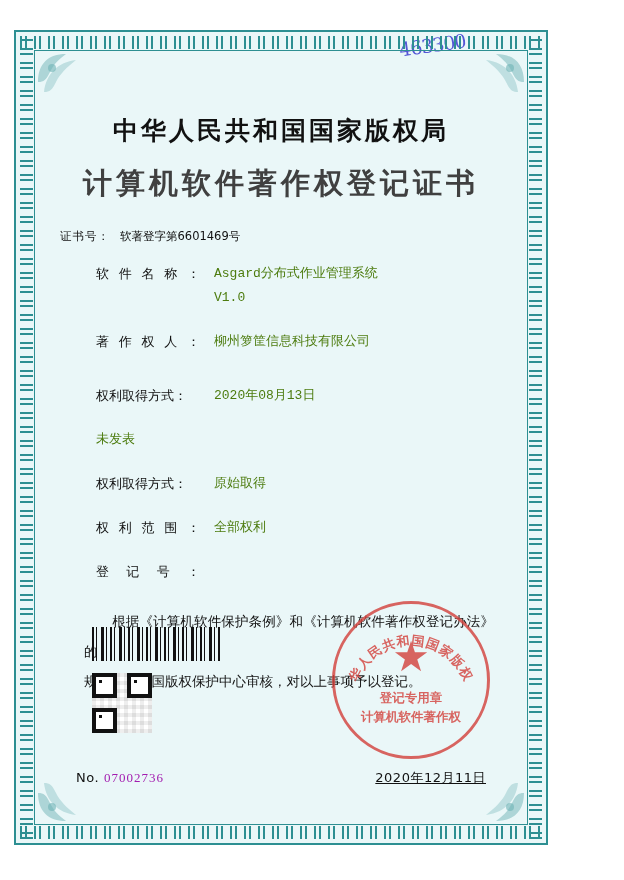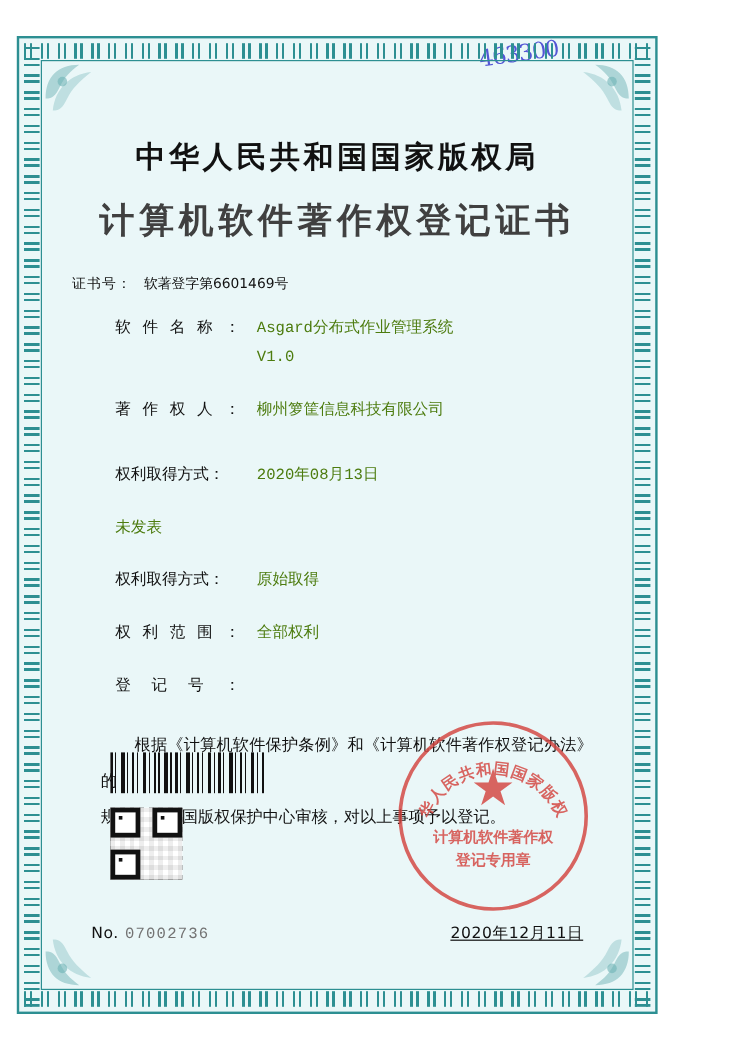--- a/index.html
+++ b/index.html
@@ -275,22 +275,22 @@
     justify-content: space-between;
     align-items: baseline;
     font-family: "DejaVu Sans", sans-serif;
     font-size: 13px;
     color: #111;
   }
   .footer .serial-no {
     letter-spacing: 0.5px;
   }
   .footer .serial-digits {
-    font-family: Liberation Mono, monospace;
-    color: #737373;
+    font-family: Liberation Serif, serif;
+    color: #a21caf;
     letter-spacing: 1px;
     margin-left: 5px;
   }
   .footer .issue-date {
     letter-spacing: 0.5px;
     text-decoration: underline;
   }
 </style>
 </head>
 <body>
@@ -428,22 +428,22 @@
     <svg class="seal-arc" viewBox="0 0 152 152">
       <defs>
         <path id="arcpath" d="M 20 84 A 58 58 0 0 1 132 84" fill="none"></path>
       </defs>
       <text>
         <textPath href="#arcpath" startOffset="50%" text-anchor="middle">中华人民共和国国家版权局</textPath>
       </text>
     </svg>
     <div class="seal-star">★</div>
     <div class="seal-text">
+      <div>登记专用章</div>
       <div>计算机软件著作权</div>
-      <div>登记专用章</div>
     </div>
   </div>
 
   <div class="footer">
     <div class="serial-no">
       <span>No.</span><span class="serial-digits">07002736</span>
     </div>
     <div class="issue-date">2020年12月11日</div>
   </div>
 

